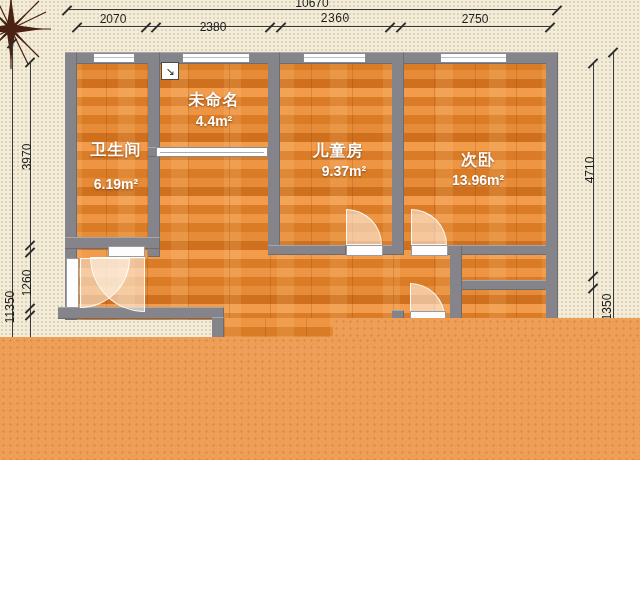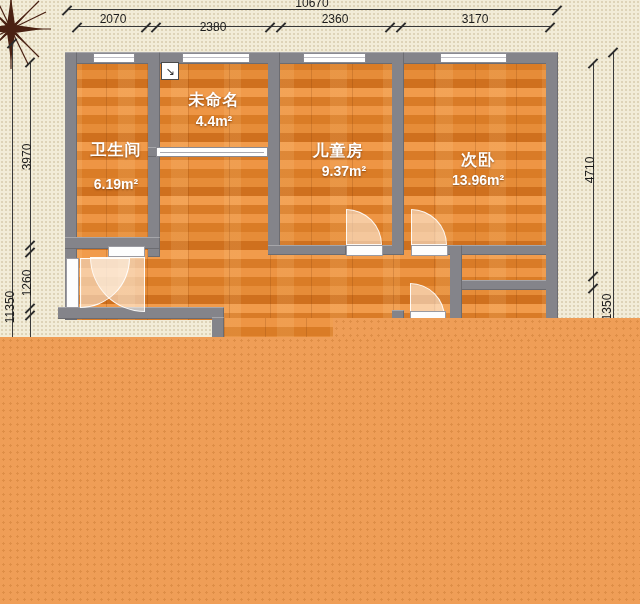--- a/index.html
+++ b/index.html
@@ -1,16 +1,16 @@
 <!DOCTYPE html>
 <html><head>
 <meta charset="utf-8">
 <style>
   html,body{margin:0;padding:0;}
-  #canvas{position:relative;width:640px;height:604px;overflow:hidden;
+  #canvas{position:relative;width:640px;height:460px;overflow:hidden;
     font-family:"Liberation Sans","DejaVu Sans",sans-serif;
     background-color:#f2ecd8;
     background-image:radial-gradient(rgba(168,148,100,0.28) 0.8px, rgba(0,0,0,0) 1px);
     background-size:4px 4px;}
   .abs{position:absolute;}
   
   .floor{position:absolute;
     background-image:
       repeating-linear-gradient(90deg, rgba(118,54,8,0.20) 0 1px, rgba(0,0,0,0) 1px 41px),
       repeating-linear-gradient(90deg, rgba(255,214,155,0.14) 0 17px, rgba(0,0,0,0) 17px 53px),
@@ -62,22 +62,22 @@
         <line x1="45" y1="45" x2="28" y2="10"></line>
     </g>
     <path fill="#4a2113" d="M45 13 L49 41 L45 45 L41 41 Z M45 77 L41 49 L45 45 L49 49 Z M13 45 L41 41 L45 45 L41 49 Z M77 45 L49 49 L45 45 L49 41 Z M25 25 L43 41 L45 45 L41 43 Z M65 65 L47 49 L45 45 L49 47 Z M65 25 L49 43 L45 45 L47 41 Z M25 65 L41 47 L45 45 L43 49 Z"></path>
   </svg>
 
   <div class="dl" style="left:67px;top:9px;width:490px;height:1px;"></div>
   <div class="dl" style="left:77px;top:26px;width:473px;height:1px;"></div>
   <div class="dimh" style="left:262px;top:-3px;width:100px;">10670</div>
   <div class="dimh" style="left:73px;top:13px;width:80px;">2070</div>
   <div class="dimh" style="left:173px;top:21px;width:80px;">2380</div>
-  <div class="dimh" style="left:295px;top:13px;width:80px;">2360</div>
-  <div class="dimh" style="left:435px;top:13px;width:80px;">3170</div>
+  <div class="dimh" style="left:295px;top:13px;width:80px;font-family:Liberation Mono, monospace;">2360</div>
+  <div class="dimh" style="left:435px;top:13px;width:80px;">2750</div>
   <i class="t" style="left:66px;top:4px;"></i>
   <i class="t" style="left:556px;top:4px;"></i>
   <i class="t" style="left:76px;top:21px;"></i>
   <i class="t" style="left:145px;top:21px;"></i>
   <i class="t" style="left:155px;top:21px;"></i>
   <i class="t" style="left:269px;top:21px;"></i>
   <i class="t" style="left:280px;top:21px;"></i>
   <i class="t" style="left:389px;top:21px;"></i>
   <i class="t" style="left:400px;top:21px;"></i>
   <i class="t" style="left:549px;top:21px;"></i>

